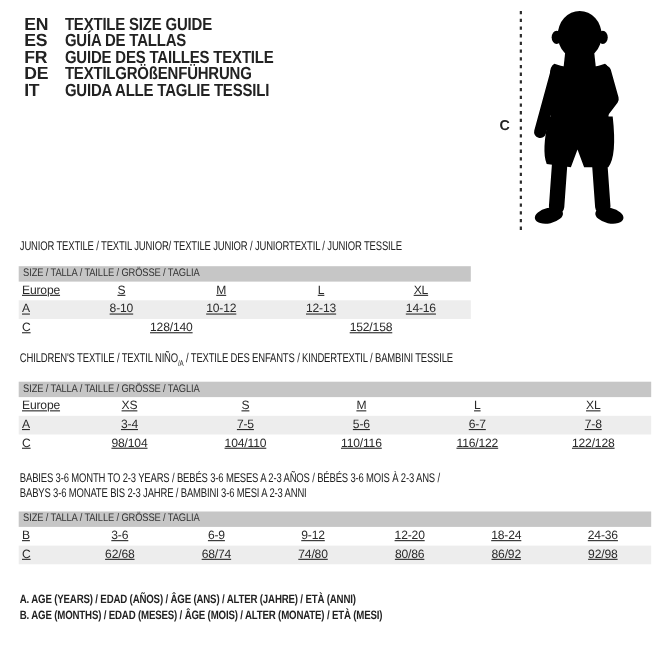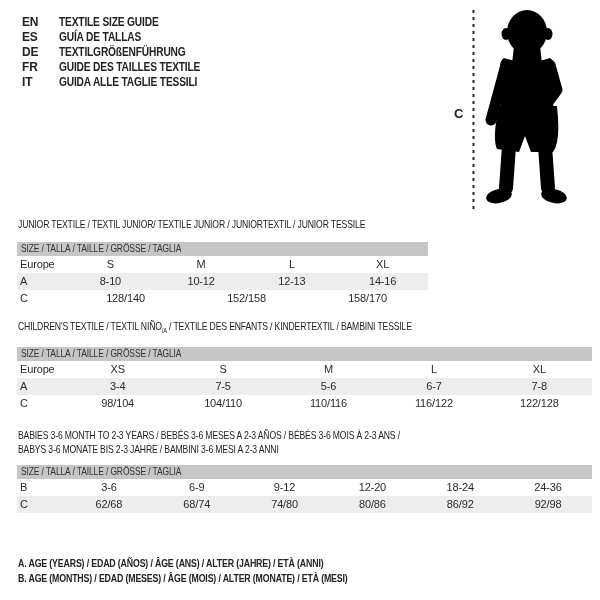--- a/index.html
+++ b/index.html
@@ -9,58 +9,58 @@
     position:relative;overflow:hidden;
   }
   .abs{position:absolute;}
   .nowrap{white-space:nowrap;}
   
   .cond75{display:inline-block;transform:scaleX(0.75);transform-origin:0 50%;white-space:nowrap;}
   .cond80{display:inline-block;transform:scaleX(0.80);transform-origin:0 50%;white-space:nowrap;}
   .cond85{display:inline-block;transform:scaleX(0.85);transform-origin:0 50%;white-space:nowrap;}
 
   
-  .lang-block{left:22px;top:15px;font-size:12px;font-weight:bold;letter-spacing:-0.2px;text-decoration:underline;}
+  .lang-block{left:22px;top:15px;font-size:16px;font-weight:bold;letter-spacing:-0.2px;text-decoration:underline;}
   .lang-row{height:15px;line-height:15px;}
   .lang-code{display:inline-block;width:37px;}
 
   
   .fig-c-label{left:454px;top:106px;font-size:13px;font-weight:bold;}
 
   
   .sec-title{font-size:11.5px;font-weight:normal;letter-spacing:-0.2px;}
   .sec-title sub{font-size:7.5px;}
 
   
   .size-table{font-size:11px;letter-spacing:-0.15px;color:#2a2a2a;}
   .thbar{height:14px;line-height:14px;background:#c6c6c6;padding-left:4px;font-size:10px;color:#333;}
-  .trow{display:flex;height:17px;line-height:17px;}
+  .trow{display:flex;height:17px;line-height:17px;text-decoration:underline;}
   .trow.shaded{background:#ededed;}
   .tlabel{width:48px;padding-left:3px;box-sizing:border-box;}
   .tcell{flex:1;text-align:center;}
 
   
-  .notes{left:18px;top:538px;font-size:11px;font-weight:bold;letter-spacing:-0.2px;margin-top:18px;}
+  .notes{left:18px;top:538px;font-size:11px;font-weight:bold;letter-spacing:-0.2px;}
   .note-line{height:15px;line-height:15px;}
 </style>
 </head>
 <body>
 
 <div class="abs lang-block">
   <div class="lang-row">
     <span class="lang-code">EN</span><span class="cond85">TEXTILE SIZE GUIDE</span>
   </div>
   <div class="lang-row">
     <span class="lang-code">ES</span><span class="cond85">GUÍA DE TALLAS</span>
   </div>
   <div class="lang-row">
-    <span class="lang-code">DE</span><span class="cond85">TEXTILGRÖßENFÜHRUNG</span>
+    <span class="lang-code">FR</span><span class="cond85">GUIDE DES TAILLES TEXTILE</span>
   </div>
   <div class="lang-row">
-    <span class="lang-code">FR</span><span class="cond85">GUIDE DES TAILLES TEXTILE</span>
+    <span class="lang-code">DE</span><span class="cond85">TEXTILGRÖßENFÜHRUNG</span>
   </div>
   <div class="lang-row">
     <span class="lang-code">IT</span><span class="cond85">GUIDA ALLE TAGLIE TESSILI</span>
   </div>
 </div>
 
 <svg class="abs" style="left:471px;top:10px;" width="5" height="202">
   <line x1="2.5" y1="0" x2="2.5" y2="202" stroke="#2b2b2b" stroke-width="2" stroke-dasharray="3 4"></line>
 </svg>
 <div class="abs fig-c-label">C</div>
@@ -99,21 +99,20 @@
     <span class="tlabel">A</span>
     <span class="tcell">8-10</span>
     <span class="tcell">10-12</span>
     <span class="tcell">12-13</span>
     <span class="tcell">14-16</span>
   </div>
   <div class="trow">
     <span class="tlabel">C</span>
     <span class="tcell">128/140</span>
     <span class="tcell">152/158</span>
-    <span class="tcell">158/170</span>
   </div>
 </div>
 
 <div class="abs sec-title nowrap" style="left:18px;top:320px;">
   <span class="cond75"><span>CHILDREN'S TEXTILE / TEXTIL NIÑO</span><sub>/A</sub><span> / TEXTILE DES ENFANTS / KINDERTEXTIL / BAMBINI TESSILE</span></span>
 </div>
 <div class="abs size-table" style="left:17px;top:347px;width:575px;">
   <div class="thbar">
     <span class="cond85">SIZE / TALLA / TAILLE / GRÖSSE / TAGLIA</span>
   </div>

